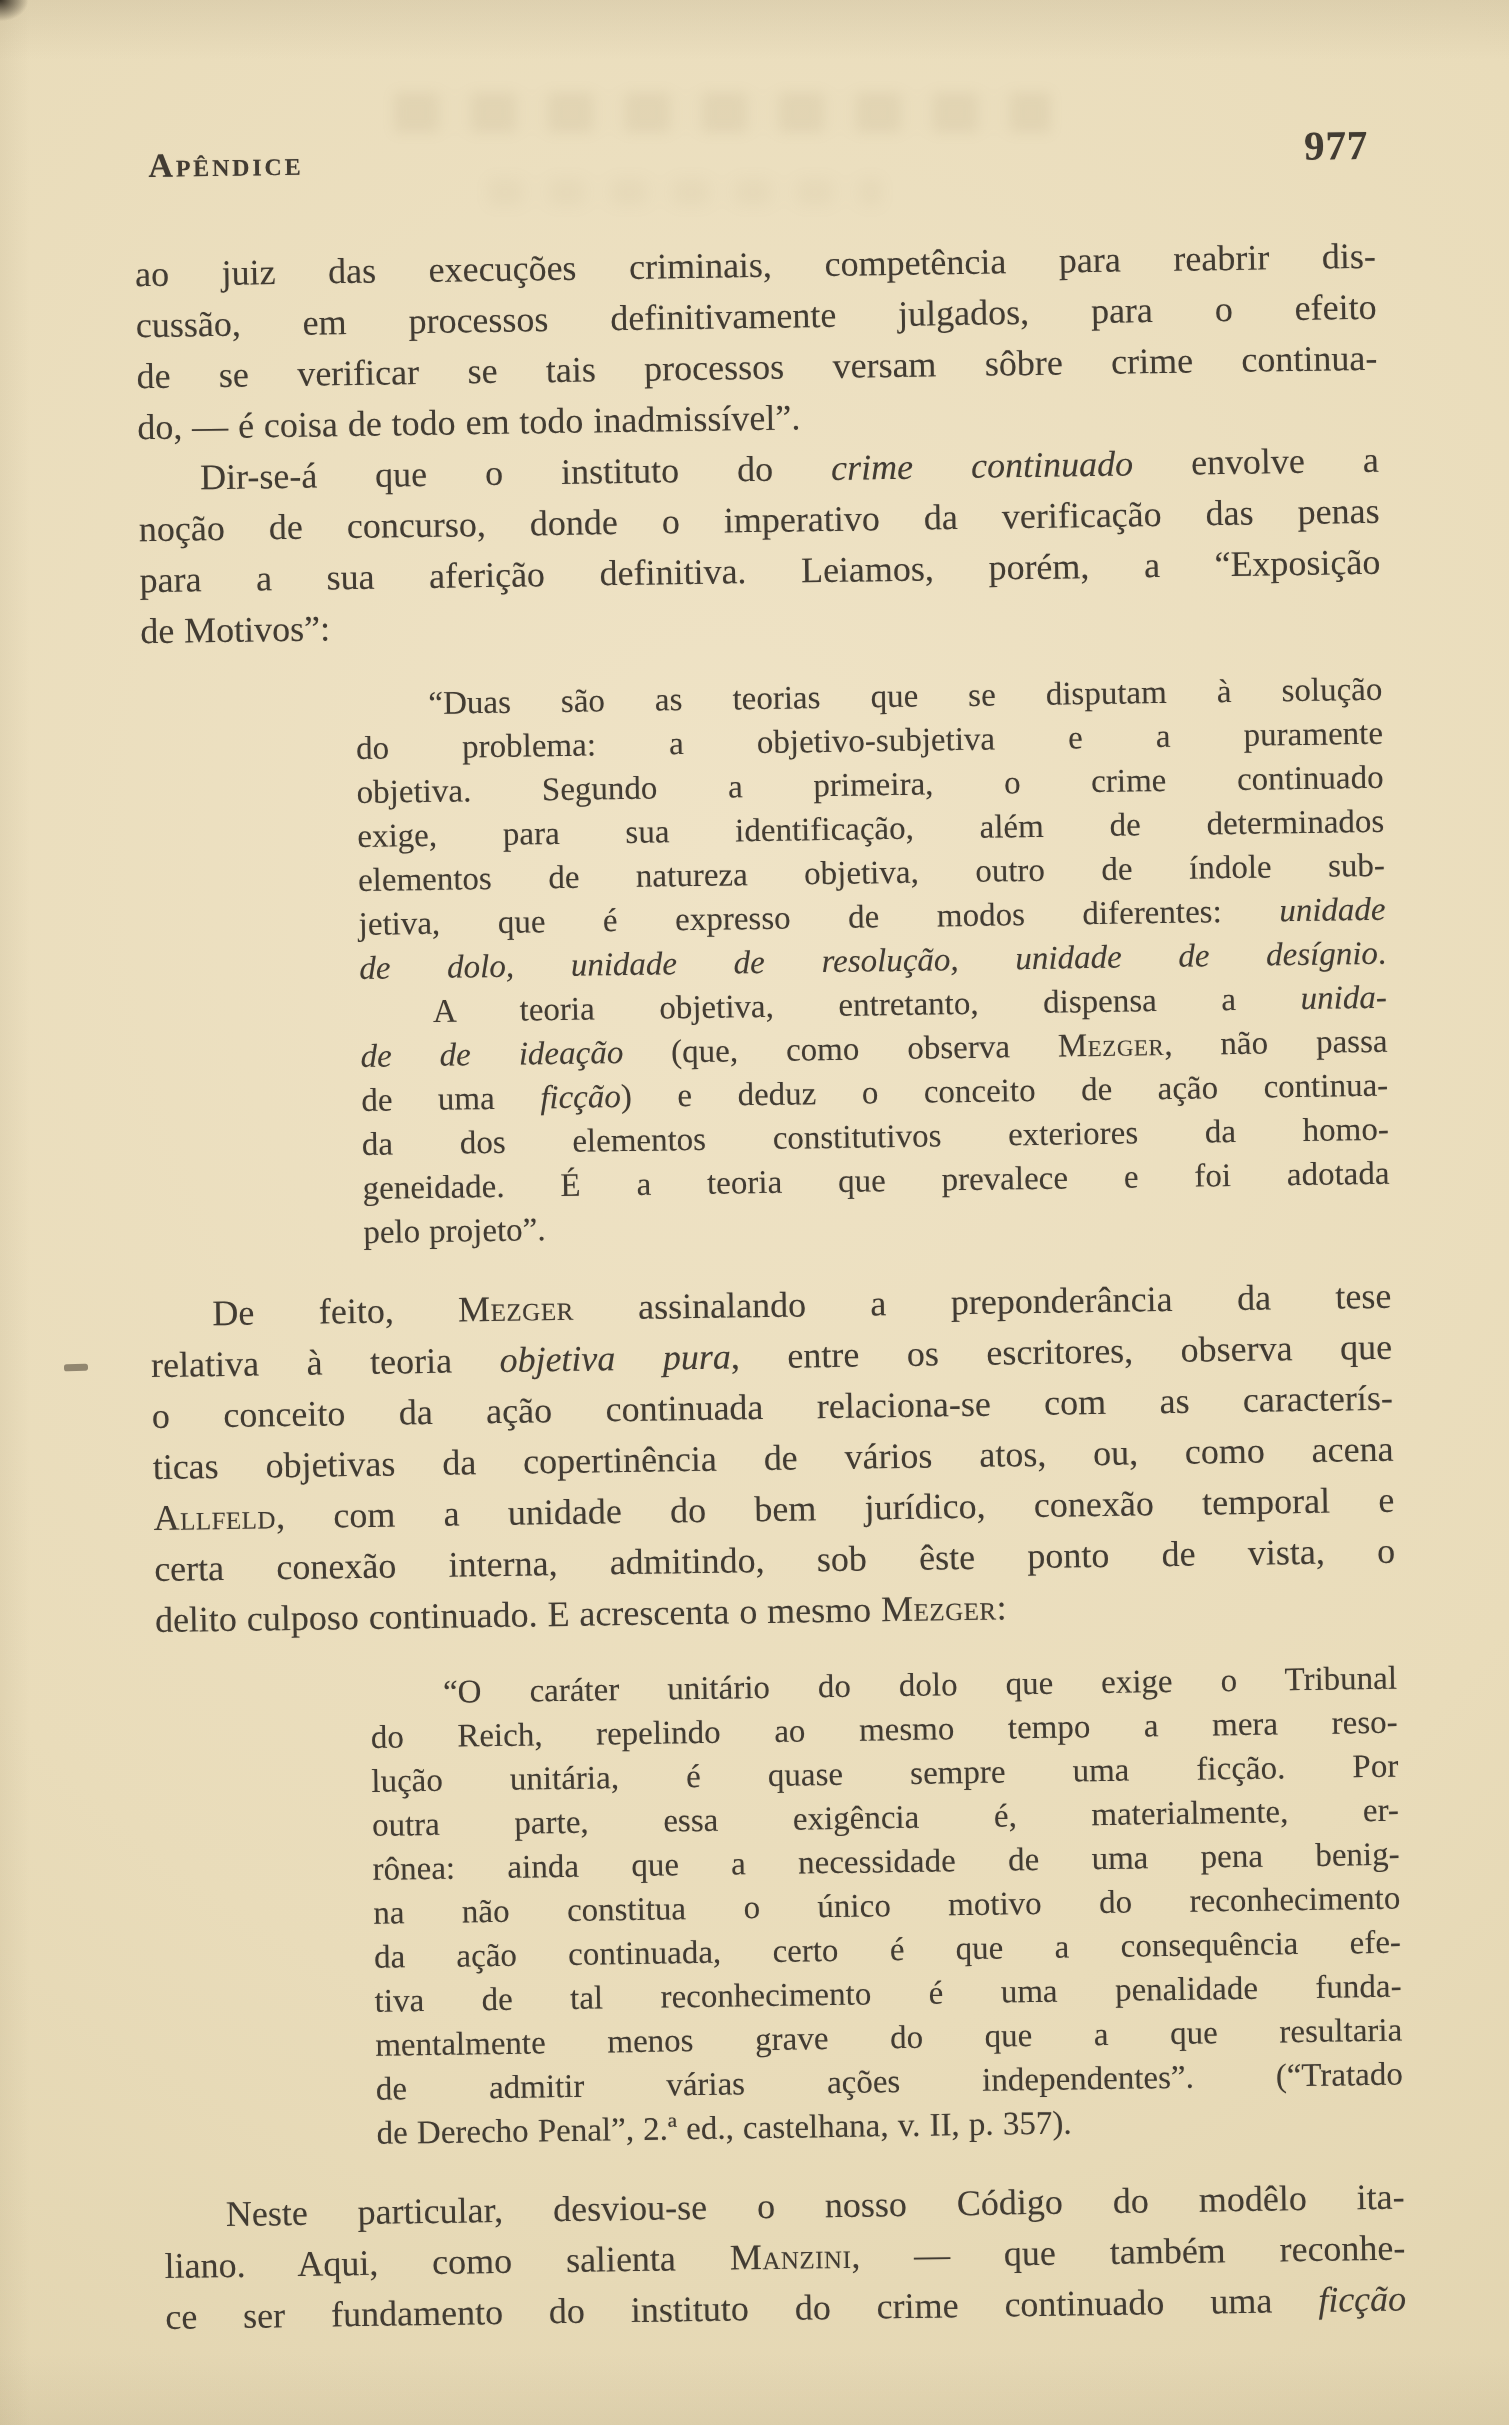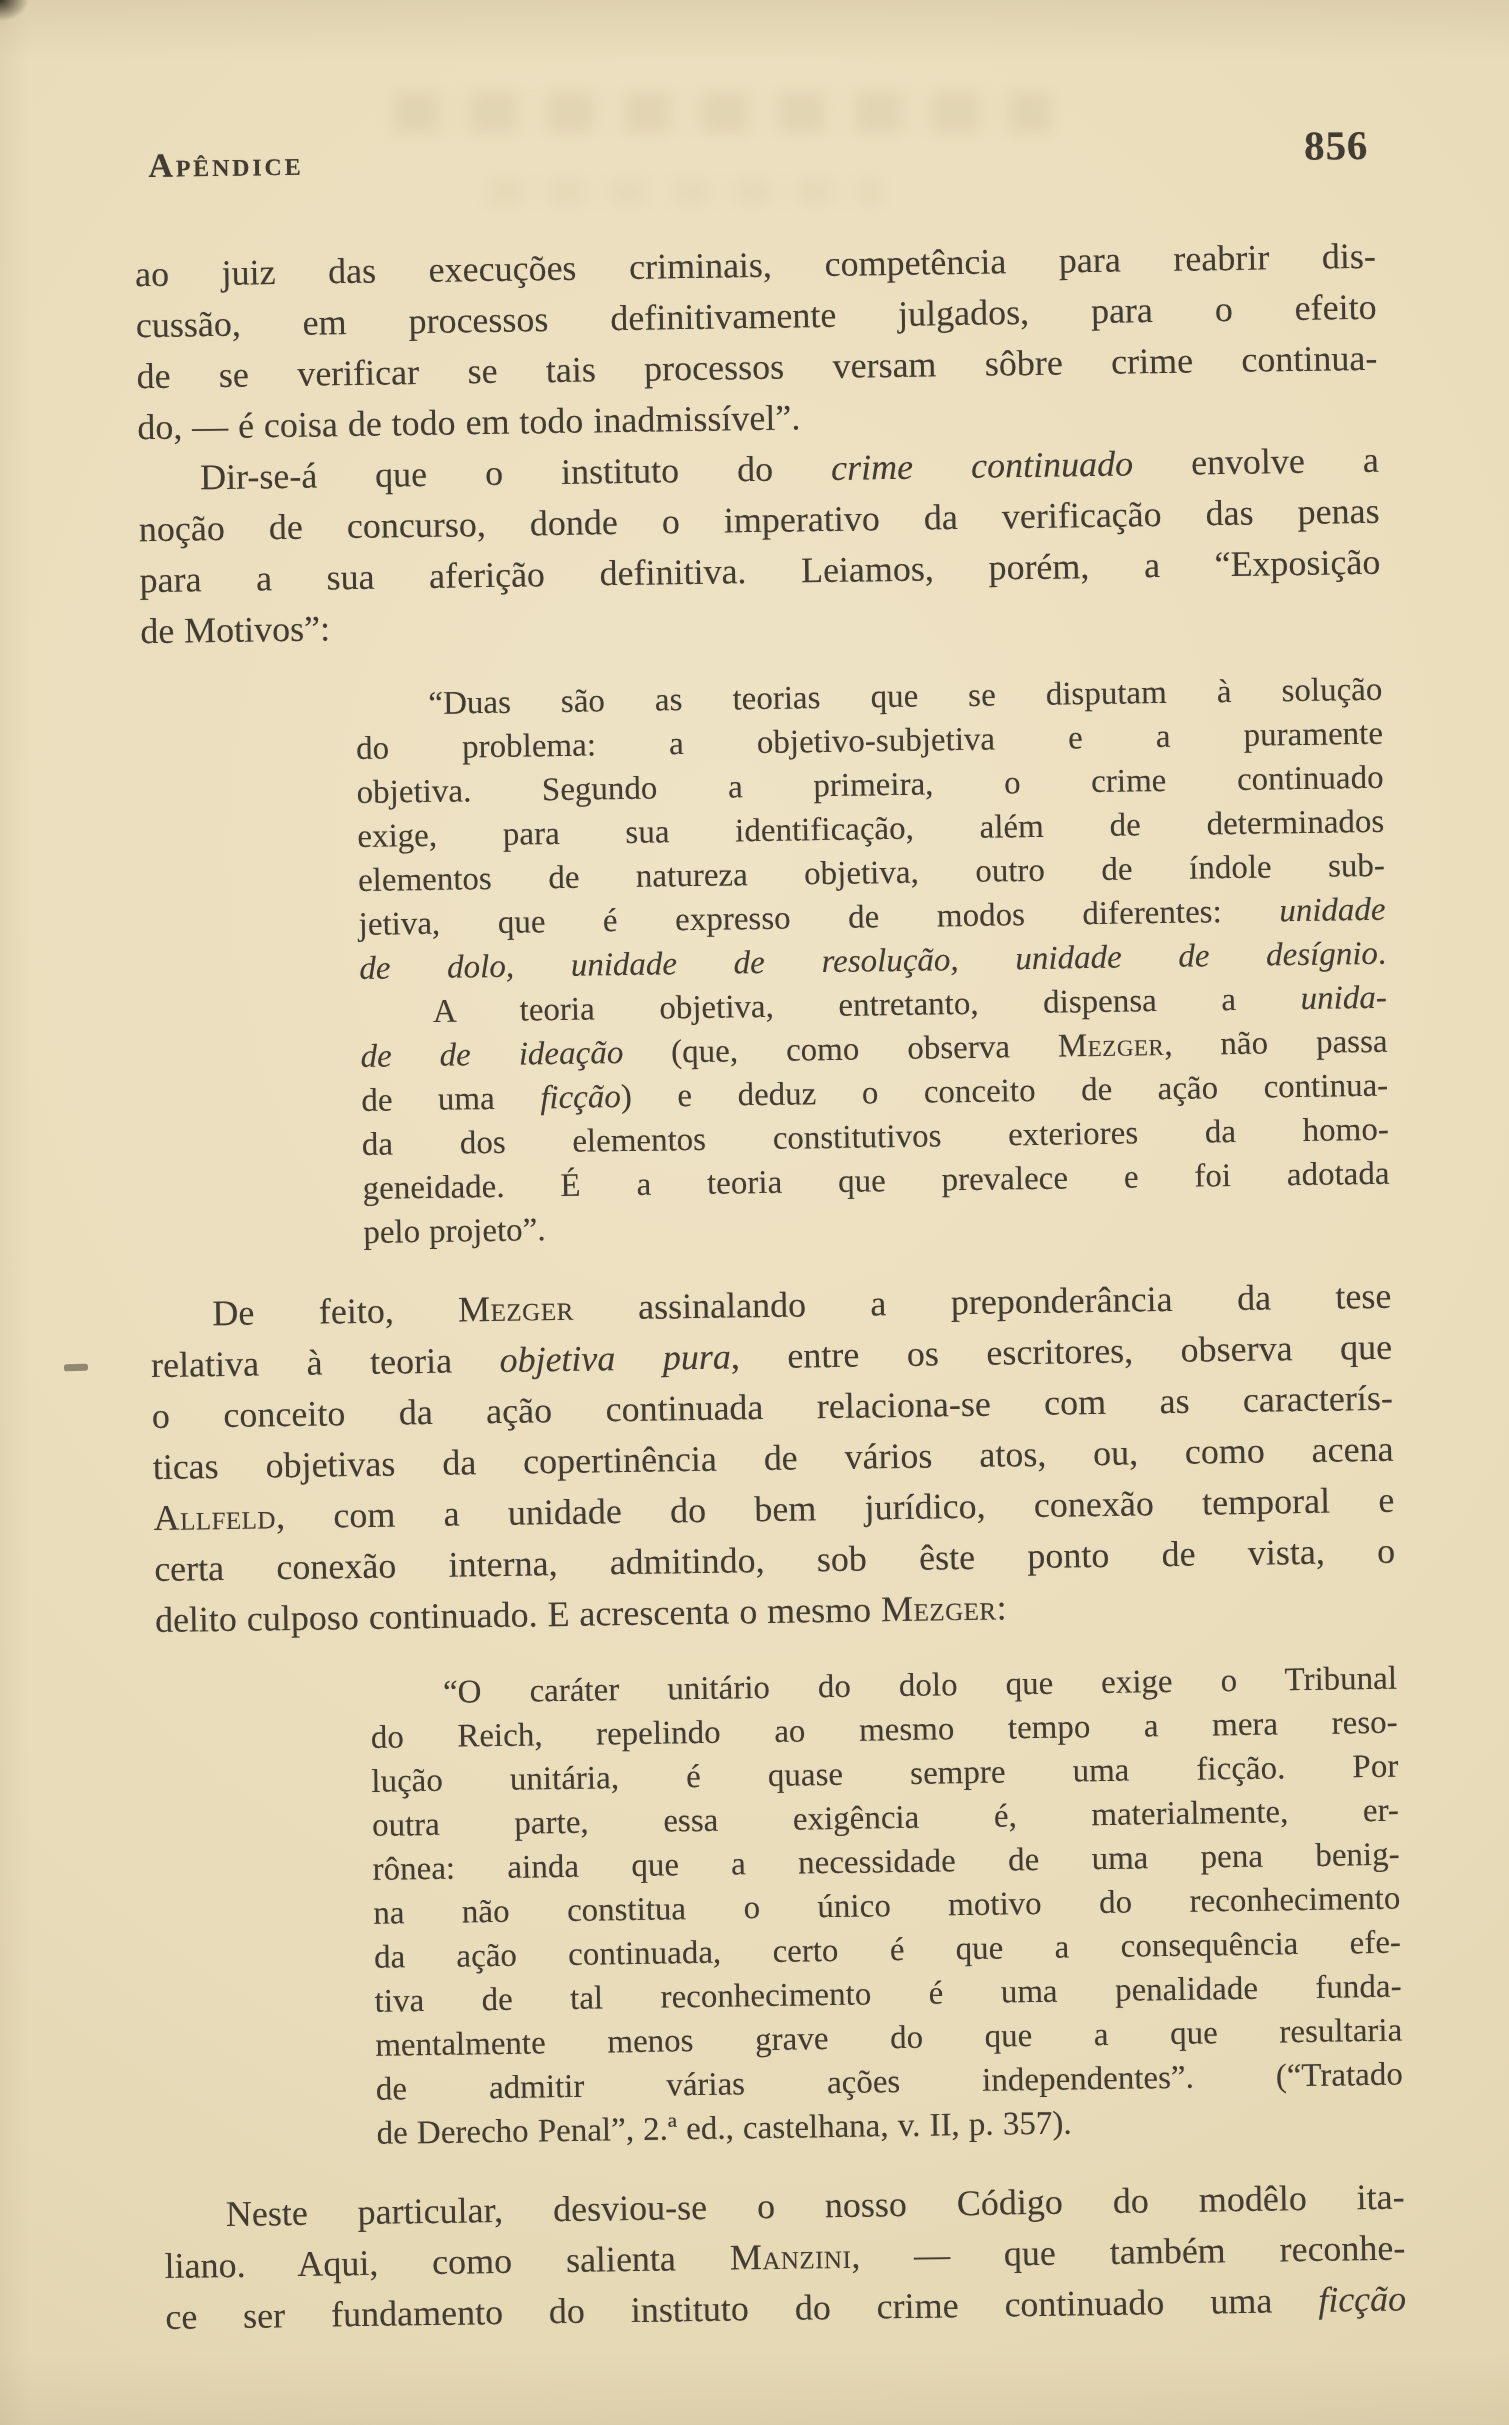--- a/index.html
+++ b/index.html
@@ -110,21 +110,21 @@
 <div class="page">
   <div class="edge-shade"></div>
   <div class="ghost-a"></div>
   <div class="ghost-b"></div>
   <div class="corner-artifact"></div>
   <div class="margin-dash"></div>
 
   <div class="sheet-content">
     <div class="running-head">
       <span class="running-title">Apêndice</span>
-      <span class="page-number">856</span>
+      <span class="page-number">977</span>
     </div>
 
     <div class="text-body">
 
     <div class="block body">
           <div class="line"><span>ao juiz das execuções criminais, competência para reabrir dis-</span></div>
           <div class="line"><span>cussão, em processos definitivamente julgados, para o efeito</span></div>
           <div class="line"><span>de se verificar se tais processos versam sôbre crime continua-</span></div>
           <div class="line left"><span>do, — é coisa de todo em todo inadmissível”.</span></div>
         </div>

